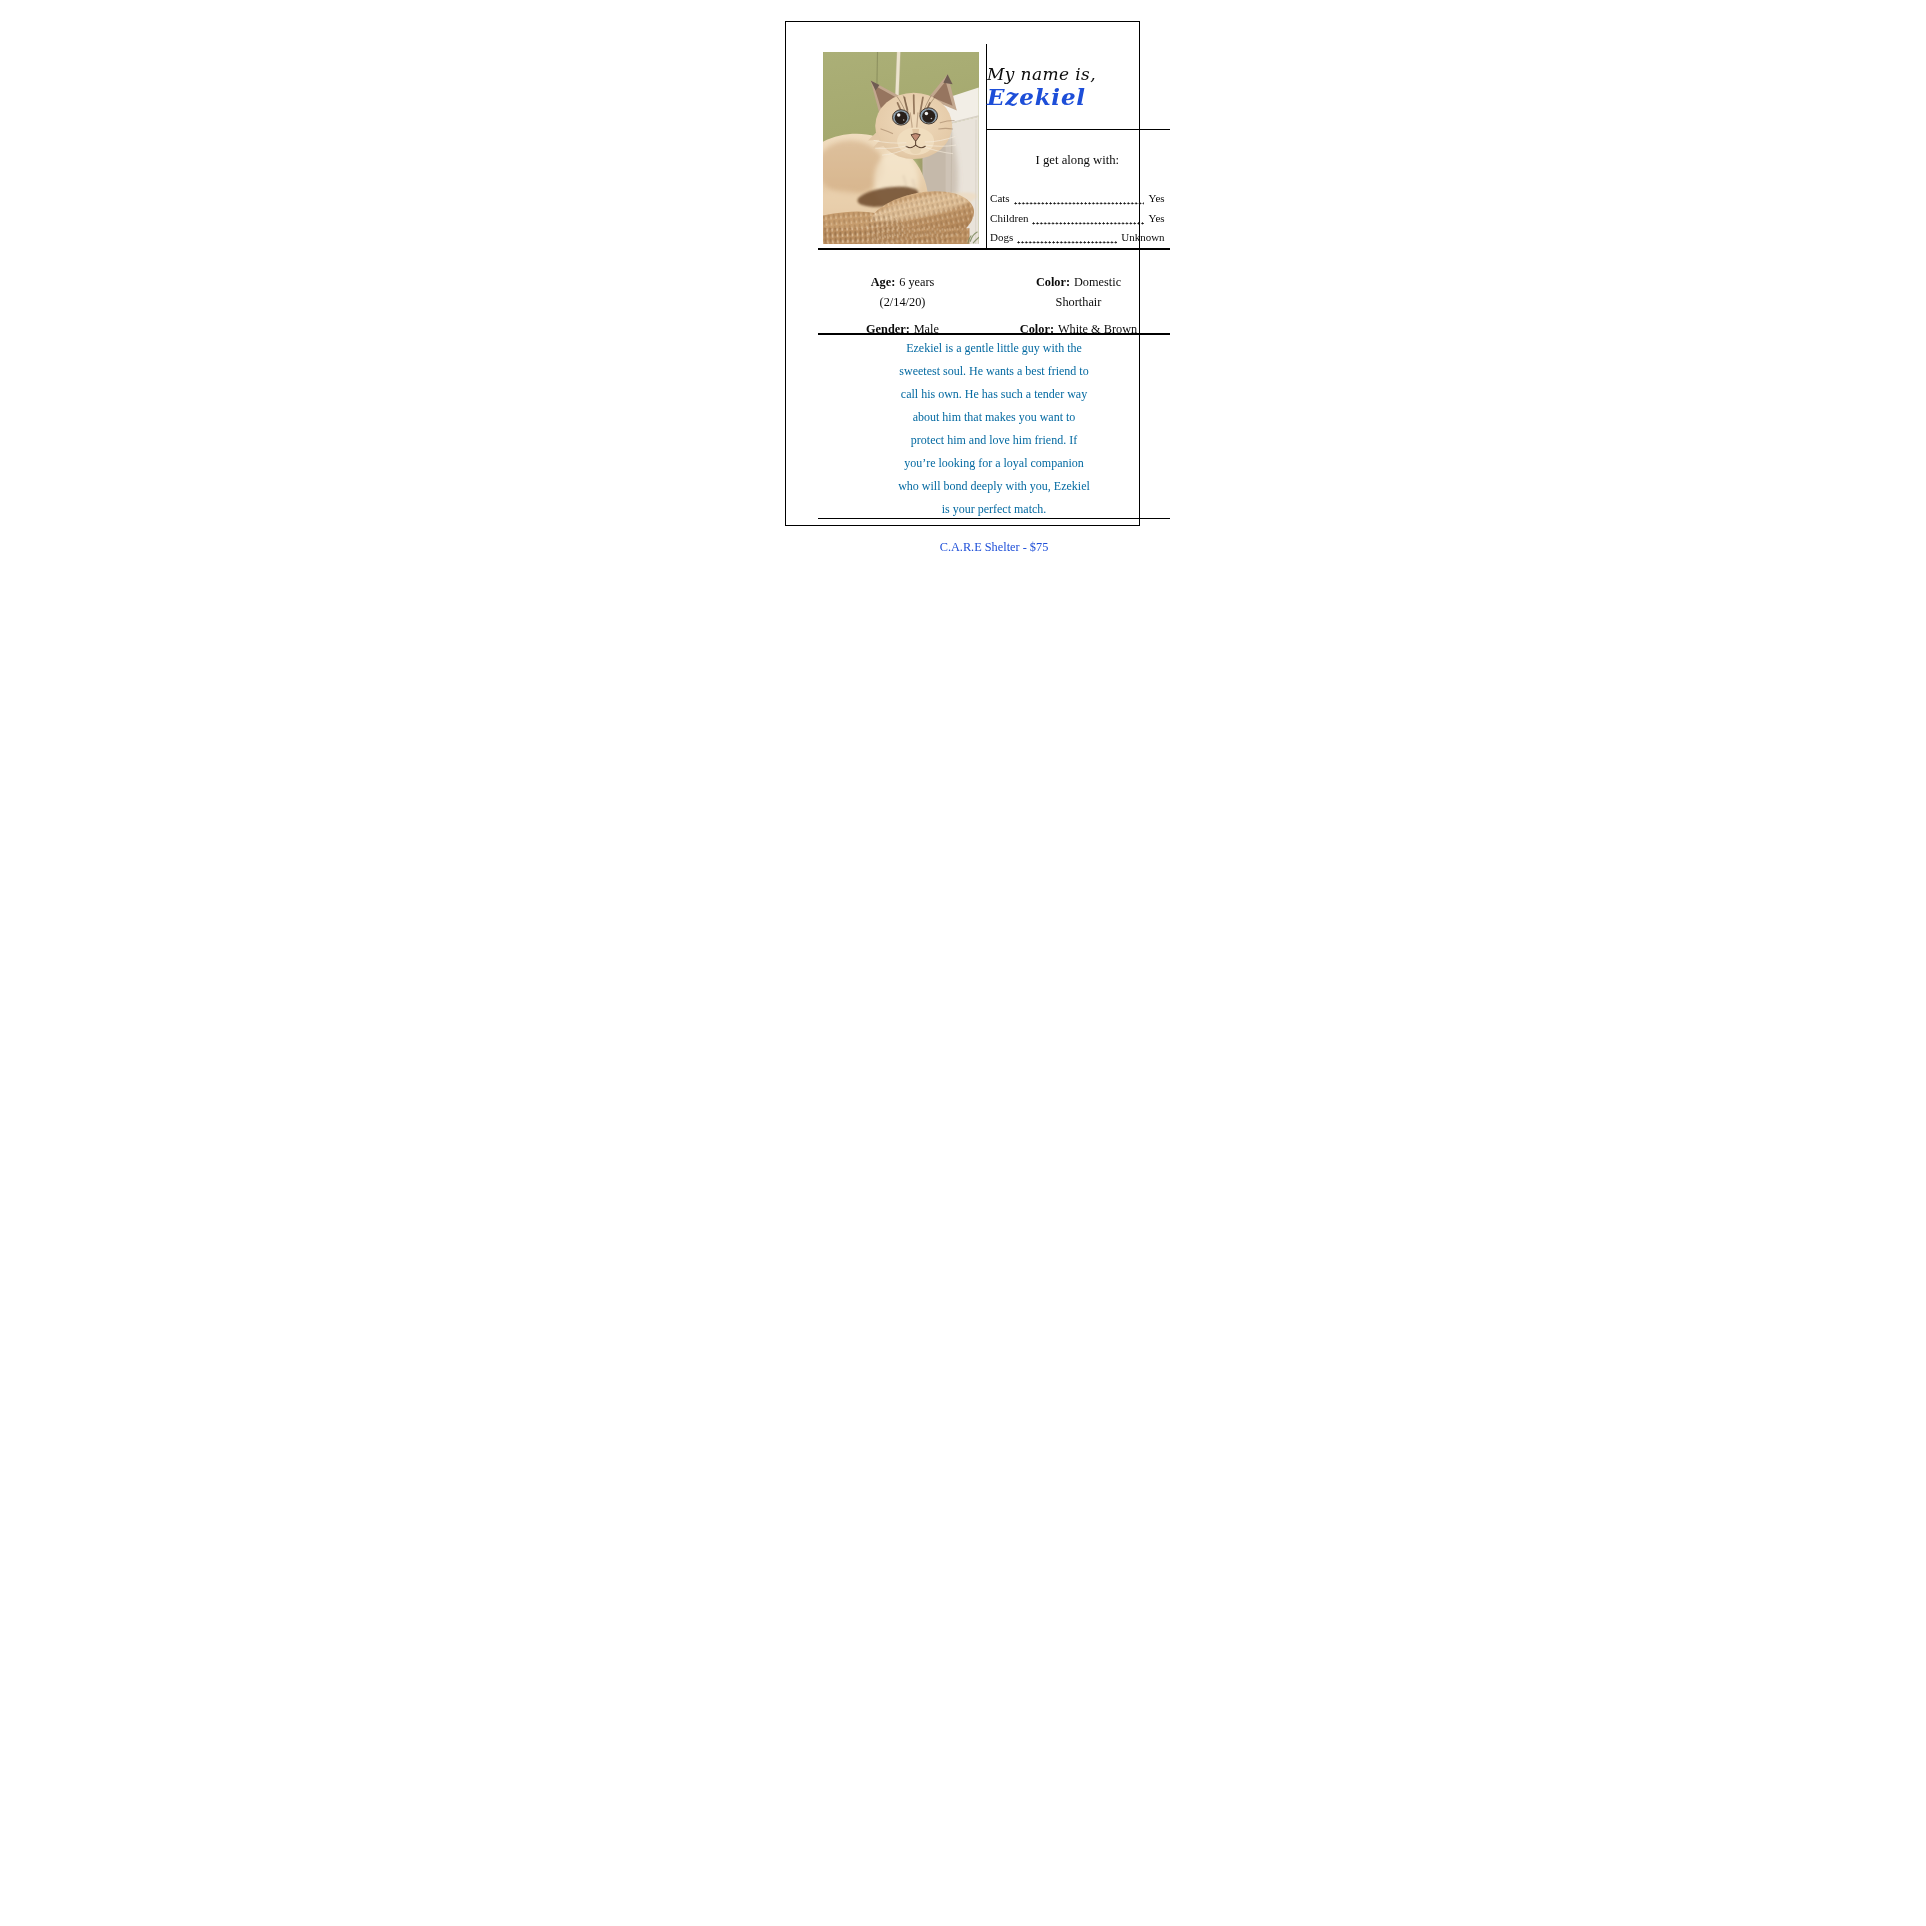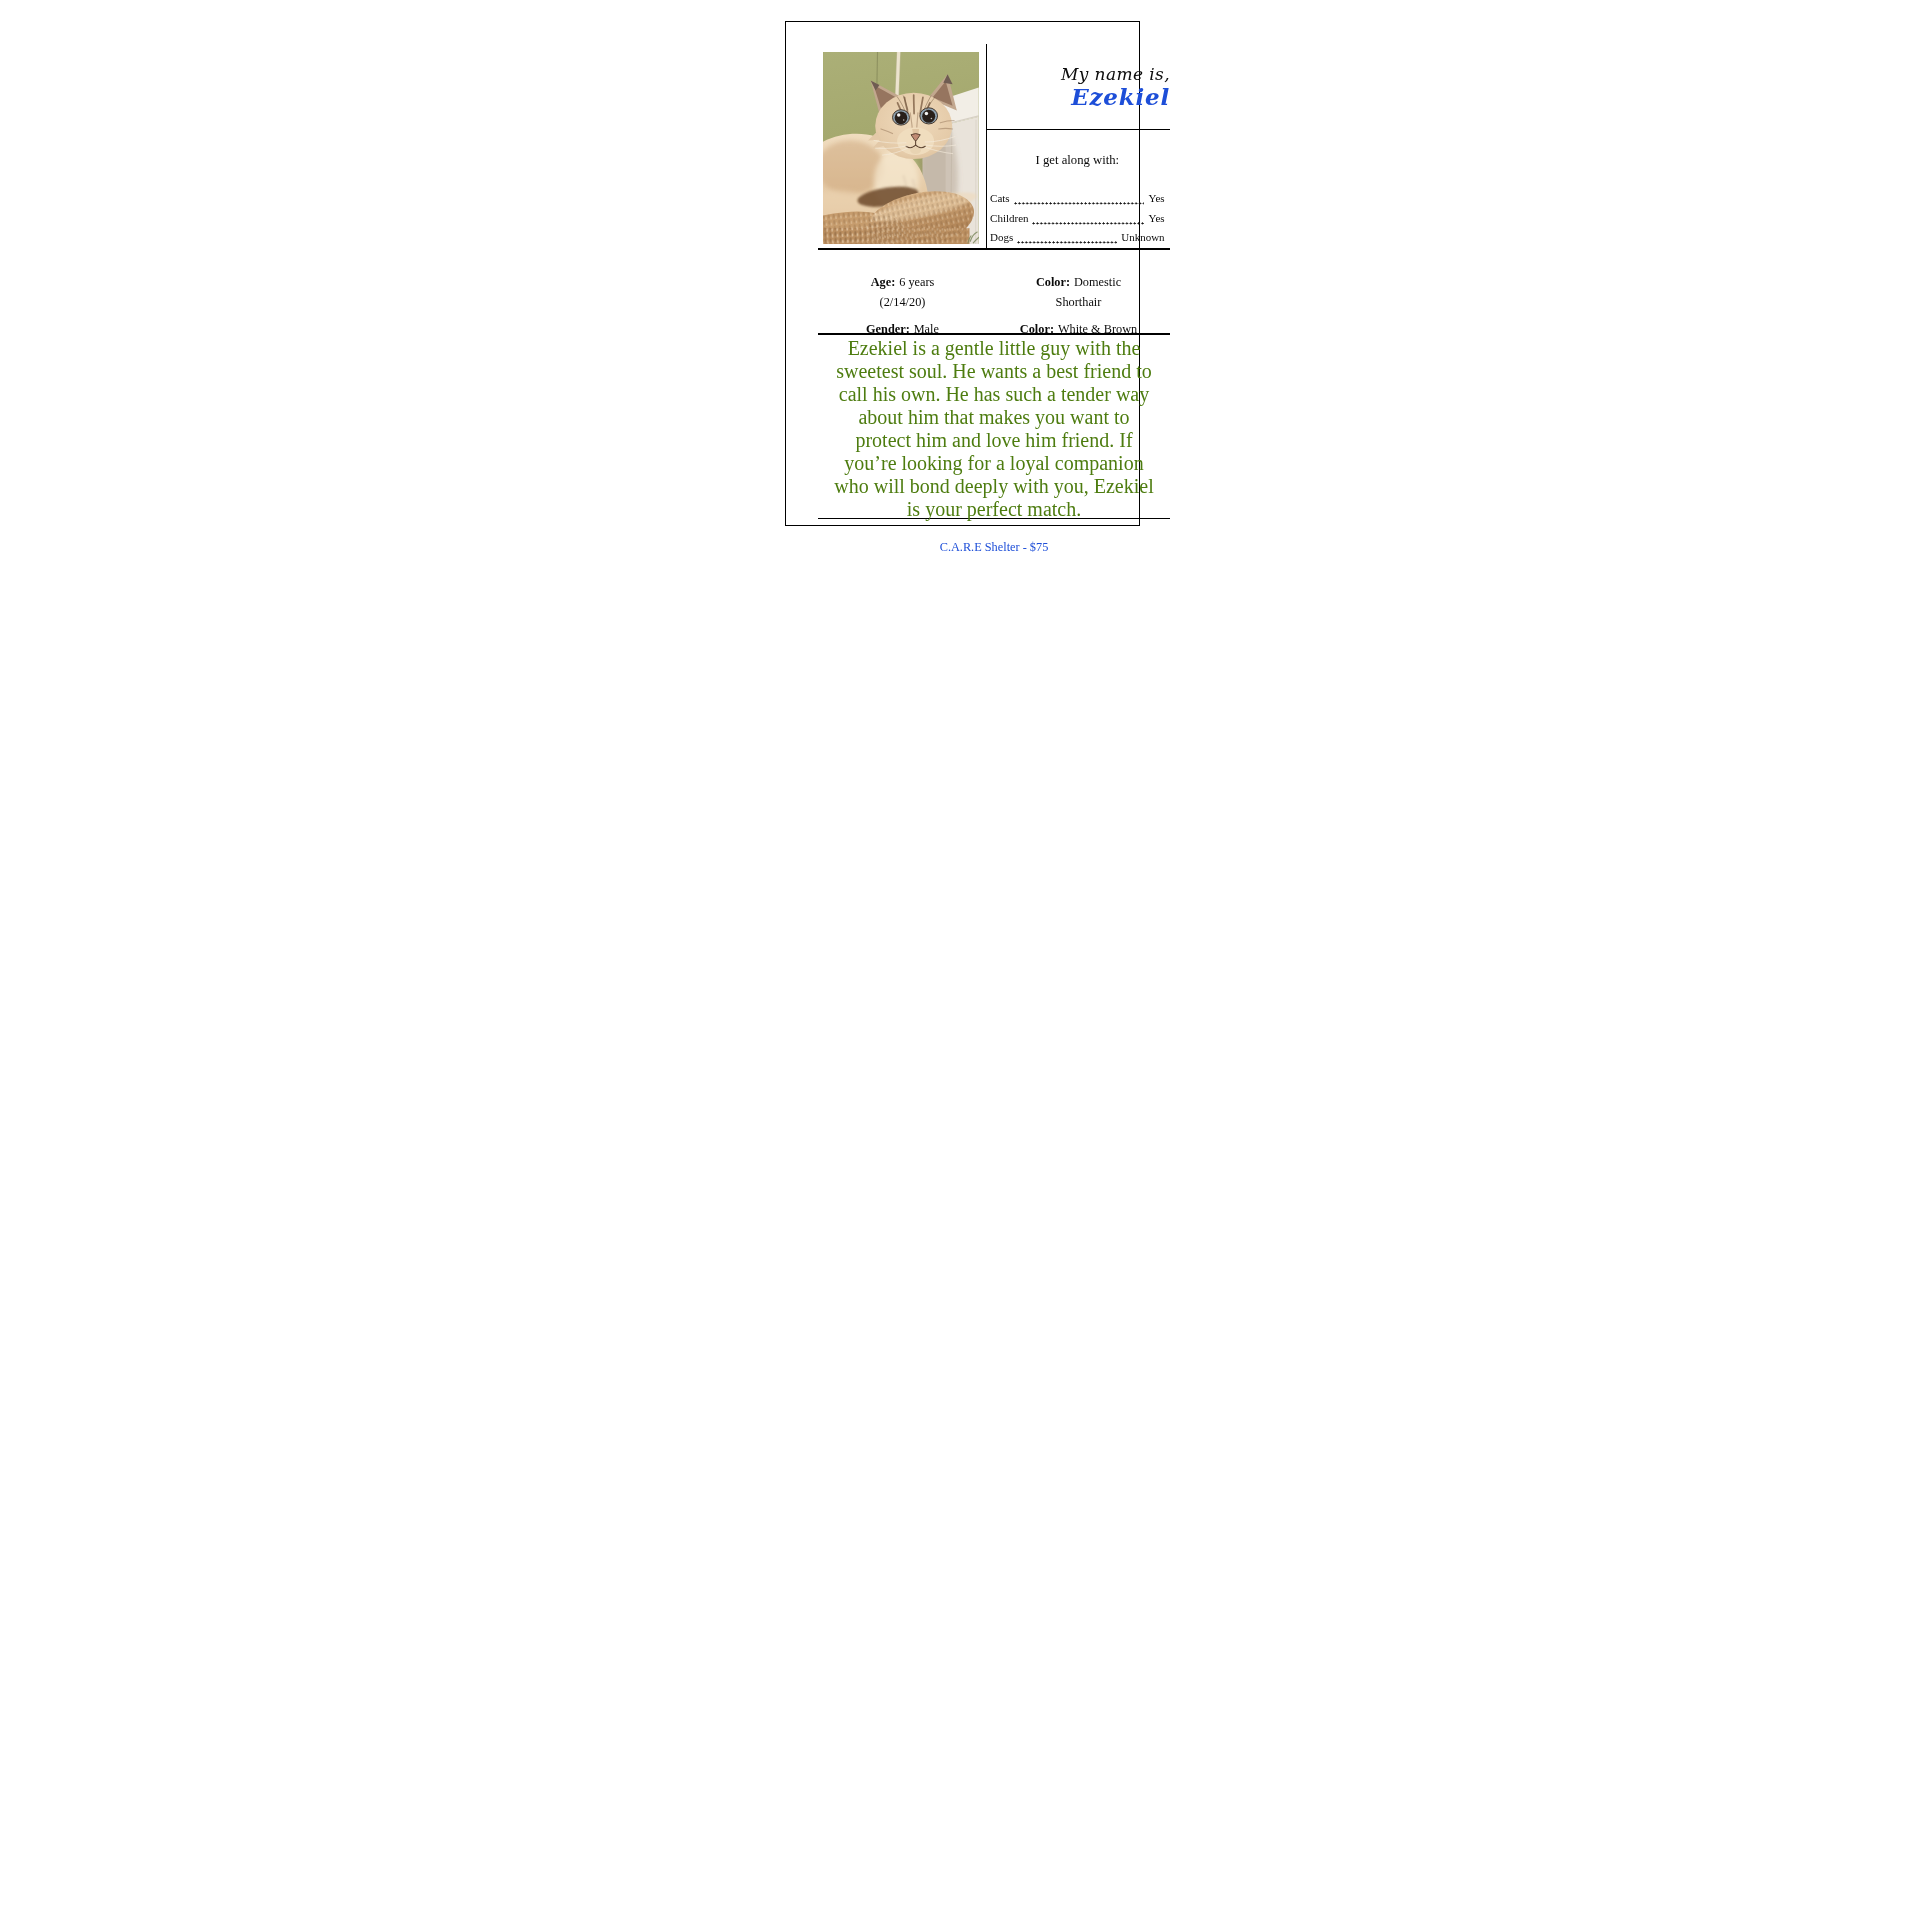--- a/index.html
+++ b/index.html
@@ -24,21 +24,21 @@
   .h-div4{left:32px;top:496px;width:352px;height:1.2px;}
 
   .photo{
     position:absolute;left:37px;top:30px;width:156px;height:192px;
     overflow:hidden;background:#a4a96c;
   }
   .photo svg{display:block;}
 
   .name-cell{
     position:absolute;left:201px;top:22.3px;width:183px;height:84px;
-    display:flex;flex-direction:column;align-items:flex-end;justify-content:center;
+    display:flex;flex-direction:column;align-items:flex-start;justify-content:center;
     gap:1px;padding-top:1.5px;box-sizing:border-box;
   }
   .script-line{
     font-family:"DejaVu Serif","Liberation Serif",serif;
     font-style:italic;font-size:17px;letter-spacing:0.4px;color:#0c0c0c;
     line-height:1.05;
   }
   .pet-name{
     font-family:"DejaVu Serif","Liberation Serif",serif;
     font-weight:700;font-size:23px;letter-spacing:0.8px;color:#1d4ed8;
@@ -66,21 +66,21 @@
     display:grid;grid-template-columns:169px 1fr;grid-template-rows:auto auto;row-gap:7.7px;
     font-size:12.3px;line-height:19.6px;
   }
   .stat{text-align:center;}
   .lbl{font-weight:700;margin-right:0.32em;}
   .breed-wrap{max-width:131px;margin:0 auto;}
 
   .desc-cell{
     position:absolute;left:32px;top:313px;width:352px;height:183px;
     box-sizing:border-box;padding-top:2.3px;
-    text-align:center;font-size:20px;line-height:23px;color:#4d7c0f;
+    text-align:center;font-size:12px;line-height:23px;color:#0369a1;
   }
 
   .footer-cell{
     position:absolute;left:32px;top:511px;width:352px;height:28px;
     display:flex;align-items:center;justify-content:center;
     font-size:12.3px;color:#1d4ed8;
   }
 </style>
 </head>
 <body>

